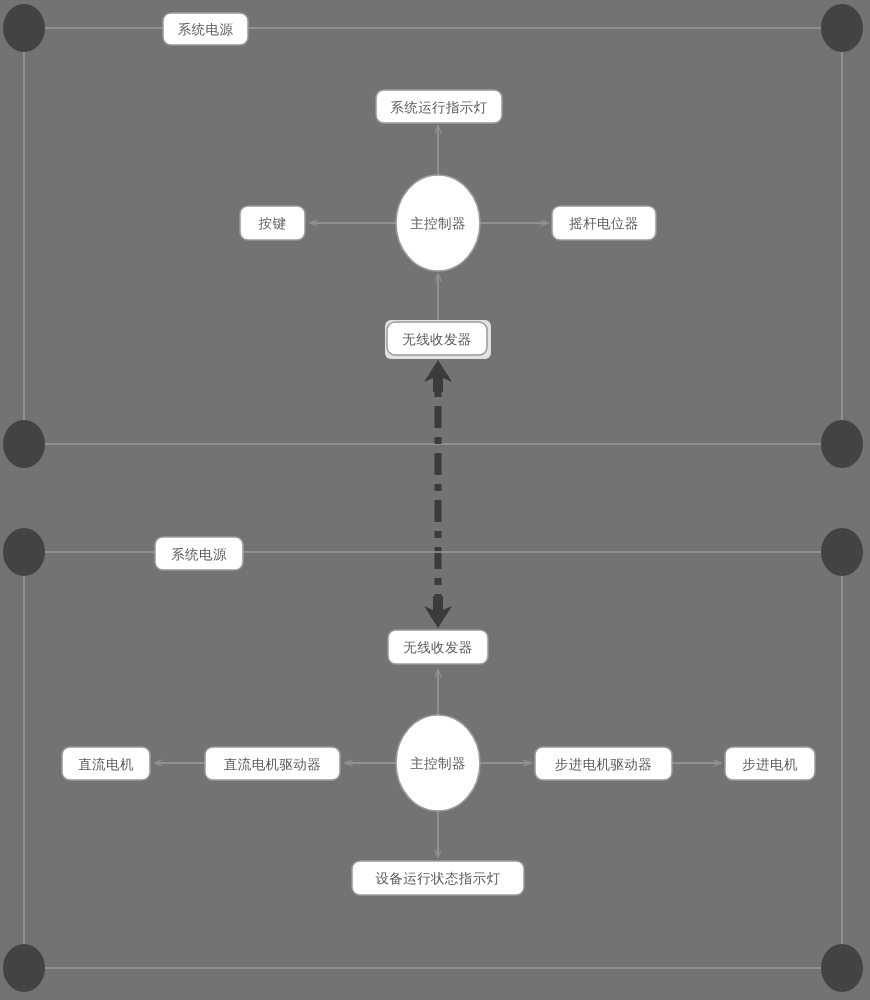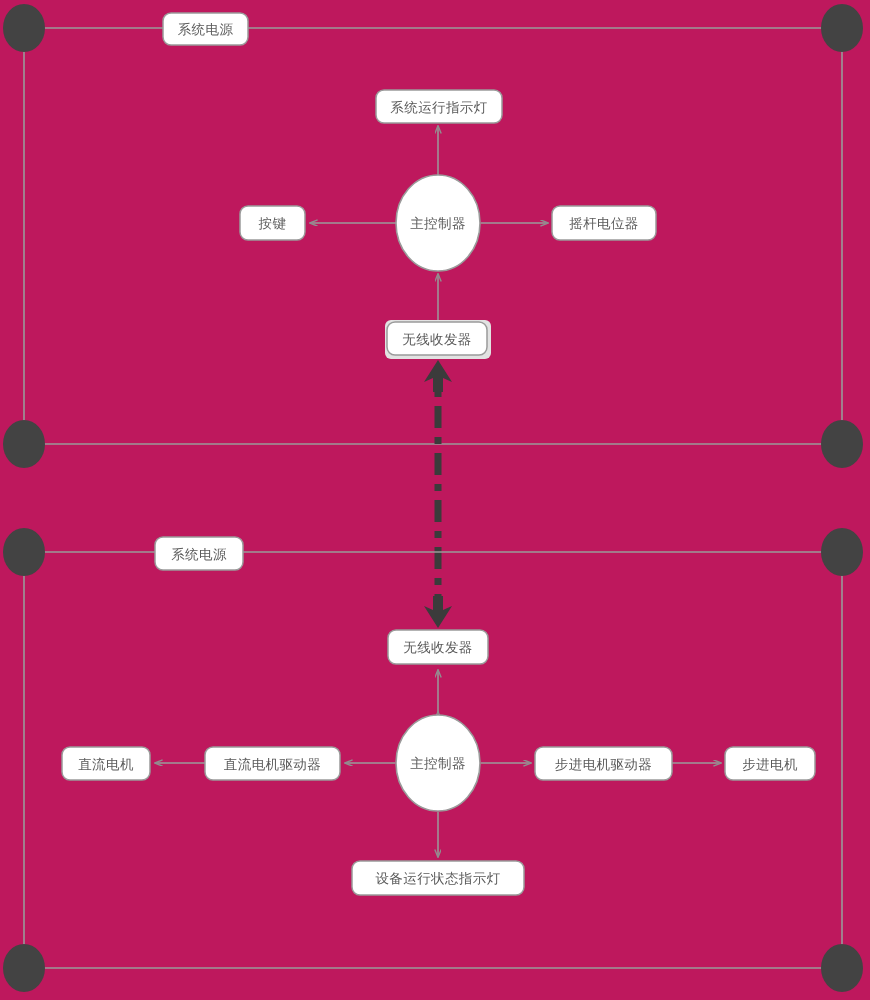--- a/index.html
+++ b/index.html
@@ -4,21 +4,21 @@
 <style>
   html, body {
     margin: 0;
     padding: 0;
     background: #ffffff;
   }
   #stage {
     position: relative;
     width: 870px;
     height: 1000px;
-    background: #be185d;
+    background: #737373;
     overflow: hidden;
     font-family: "Liberation Sans", "DejaVu Sans", sans-serif;
   }
   svg#diagram {
     position: absolute;
     top: 0;
     left: 0;
     width: 870px;
     height: 1000px;
     display: block;

